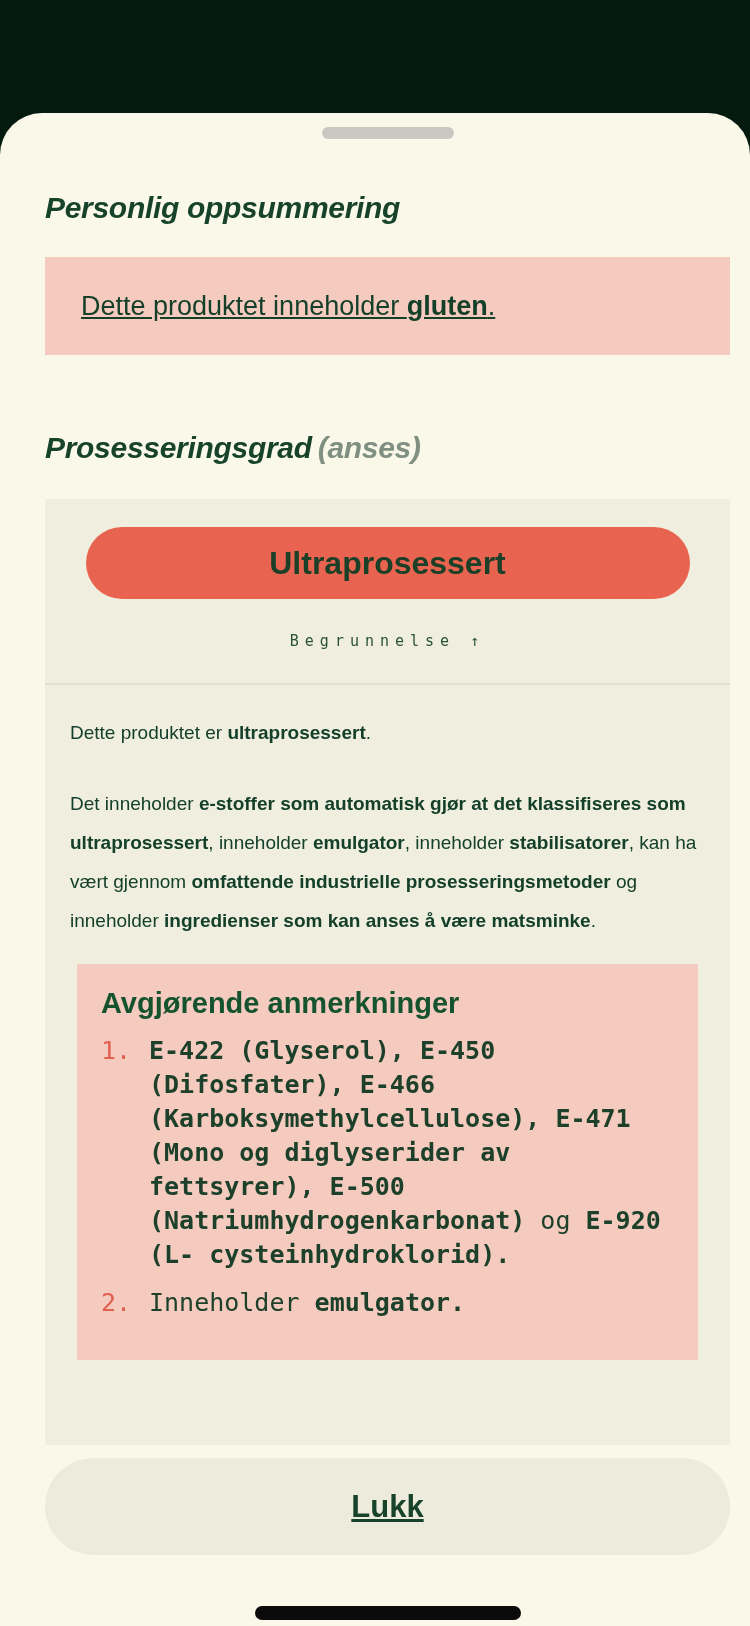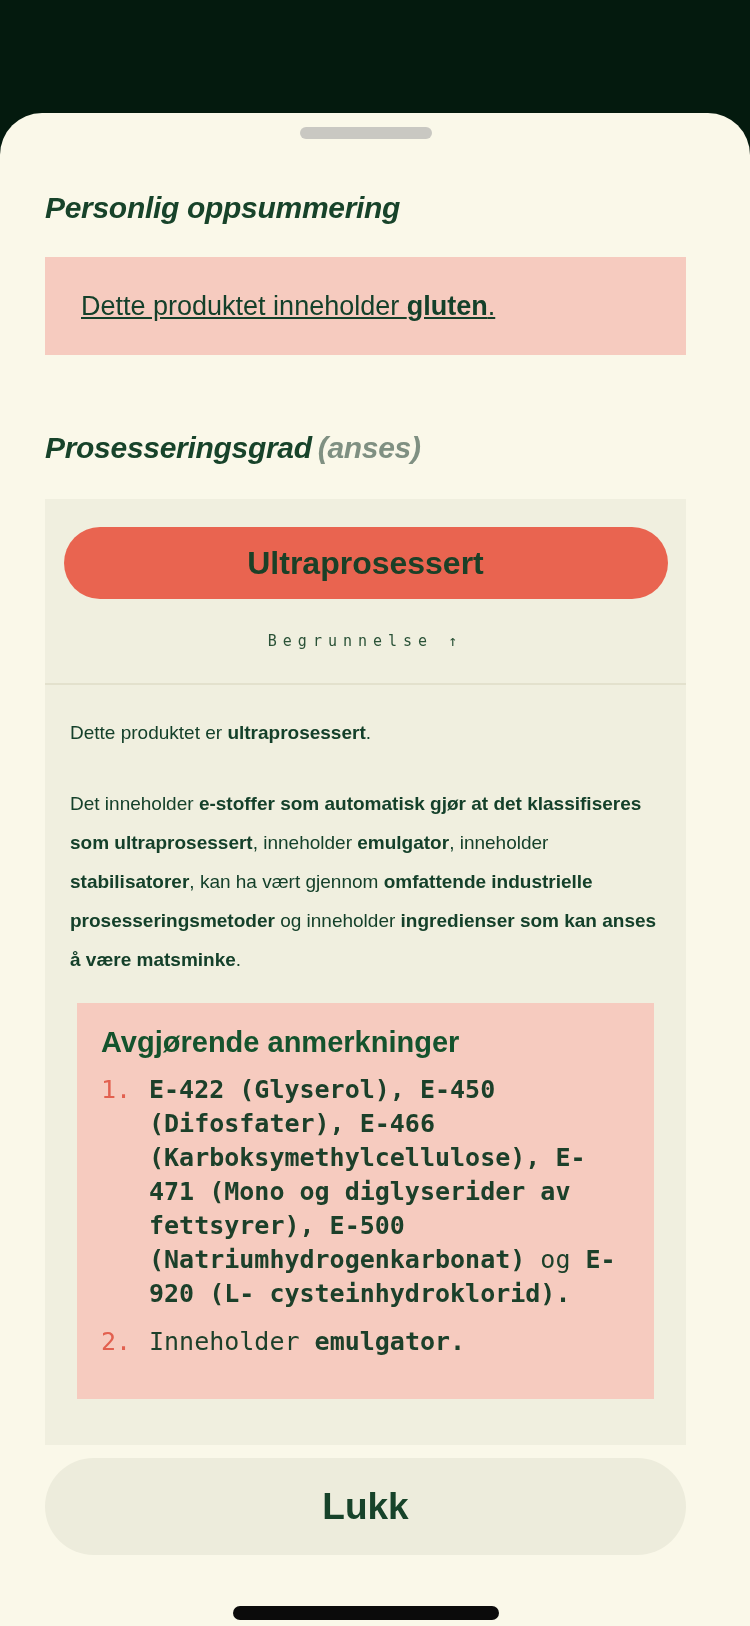--- a/index.html
+++ b/index.html
@@ -6,21 +6,21 @@
   body { background:#041A0E; }
   .screen {
     position:relative; width:750px; height:1626px; margin:0 auto;
     background:#041A0E; overflow:hidden;
     font-family:"Liberation Sans", sans-serif;
     -webkit-font-smoothing:antialiased;
   }
   .sheet {
     position:absolute; left:0; right:0; top:113px; bottom:0;
     background:#FAF8E9; border-radius:42px 42px 0 0;
-    padding:14px 64px 0 45px; box-sizing:border-box;
+    padding:14px 20px 0 45px; box-sizing:border-box;
   }
   .drag-handle {
     width:132px; height:12px; border-radius:6px; background:#C9C8C2; margin:0 auto;
   }
   .section-heading {
     margin:50px 0 0 0; font-size:30px; line-height:38px; font-weight:700; font-style:italic;
     color:#17432A; letter-spacing:-0.3px;
   }
   .section-heading .beta { color:#7F9082; margin-left:6px; }
   .pink-note {
@@ -54,21 +54,21 @@
   .notes-list {
     margin-top:12px;
     font-family:"DejaVu Sans Mono", monospace; font-size:25px; line-height:34px; color:#1C402A;
   }
   .note-item { display:flex; align-items:flex-start; margin-top:14px; }
   .note-num { flex:none; width:48px; color:#E2604F; }
   .note-text { flex:1; min-width:0; word-wrap:break-word; }
   .close-btn {
     display:block; margin:13px auto 0 auto; width:100%; height:97px;
     border:none; border-radius:49px; background:#EDECDC;
-    color:#17432A; font-family:inherit; font-size:37px; font-weight:700; cursor:pointer;
+    color:#17432A; font-family:inherit; font-size:31px; font-weight:700; cursor:pointer;text-decoration:underline;
   }
   .home-indicator {
     margin:51px auto 0 auto; width:266px; height:14px; border-radius:7px; background:#0B0B0B;
   }
 </style>
 </head>
 <body>
 
 <div class="screen">
 

